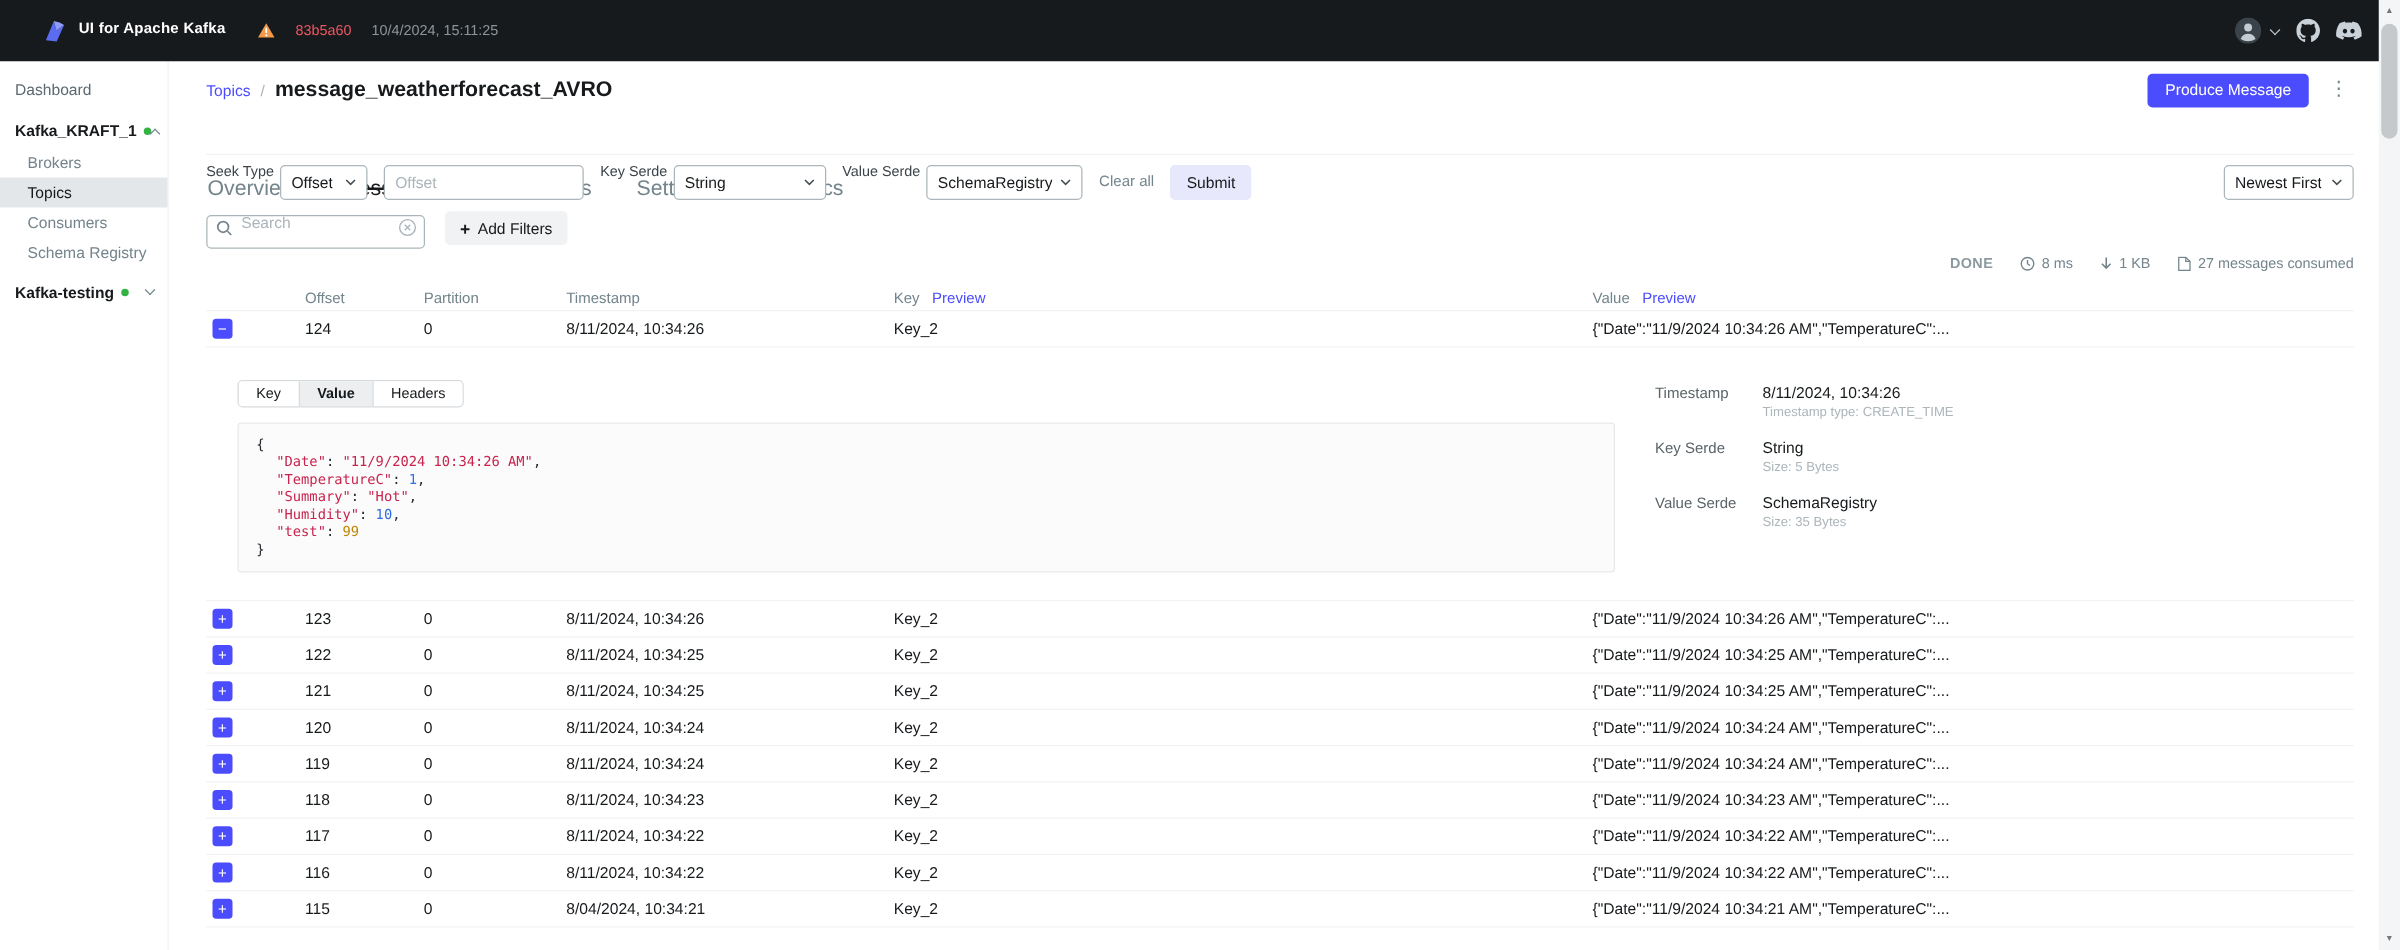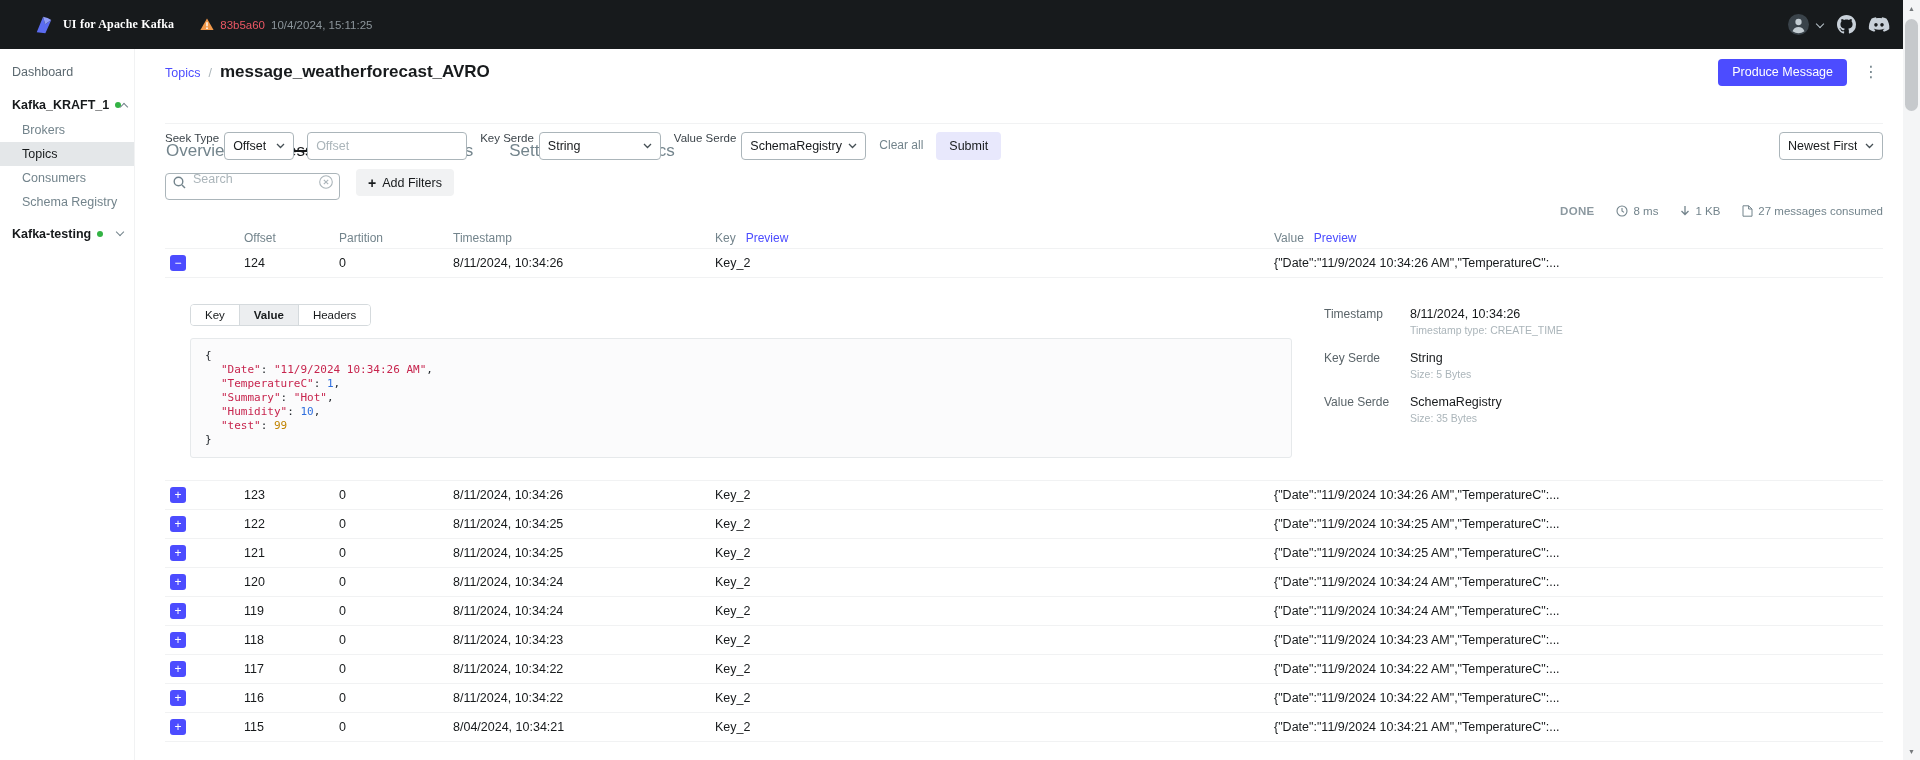--- a/index.html
+++ b/index.html
@@ -3,23 +3,23 @@
 <meta charset="utf-8">
 <style>
   * { margin:0; padding:0; box-sizing:border-box; }
   html,body { width:1920px; height:760px; }
   body { font-family:"Liberation Sans","DejaVu Sans",sans-serif; background:#fff; color:#171A1C; overflow:hidden; }
   .page { position:relative; width:1920px; height:760px; overflow:hidden; background:#fff; }
 
   
   .topbar { position:absolute; top:0; left:0; width:1920px; height:49px; background:var(--topbar-bg,#171A1C);
             display:flex; align-items:center; padding:0 30px 0 34px; z-index:10; }
-  .brand { display:flex; align-items:center; gap:9px;font-family:Liberation Serif, serif; }
+  .brand { display:flex; gap:9px; }
   .brand-name { color:#fff; font-size:12px; font-weight:700; letter-spacing:.2px; }
-  .version { display:flex; align-items:flex-end; gap:6px; margin-left:26px; font-size:11.5px; }
+  .version { display:flex; align-items:flex-end; gap:16px; margin-left:26px; font-size:11.5px; }
   .version-link { color:var(--version-alert,#EB5757); font-weight:500; cursor:pointer; }
   .version-time { color:#8C959B; }
   .tb-right { margin-left:auto; display:flex; align-items:center; gap:12px; }
   .tb-icon { display:flex; align-items:center; cursor:pointer; }
   .tb-caret { width:6px; height:6px; border-right:1.4px solid #B7C2C9; border-bottom:1.4px solid #B7C2C9; transform:rotate(45deg); margin:-2px 2px 0 -4px; }
 
   
   .shell { position:absolute; top:49px; left:0; right:17px; bottom:0; display:flex; }
 
   

